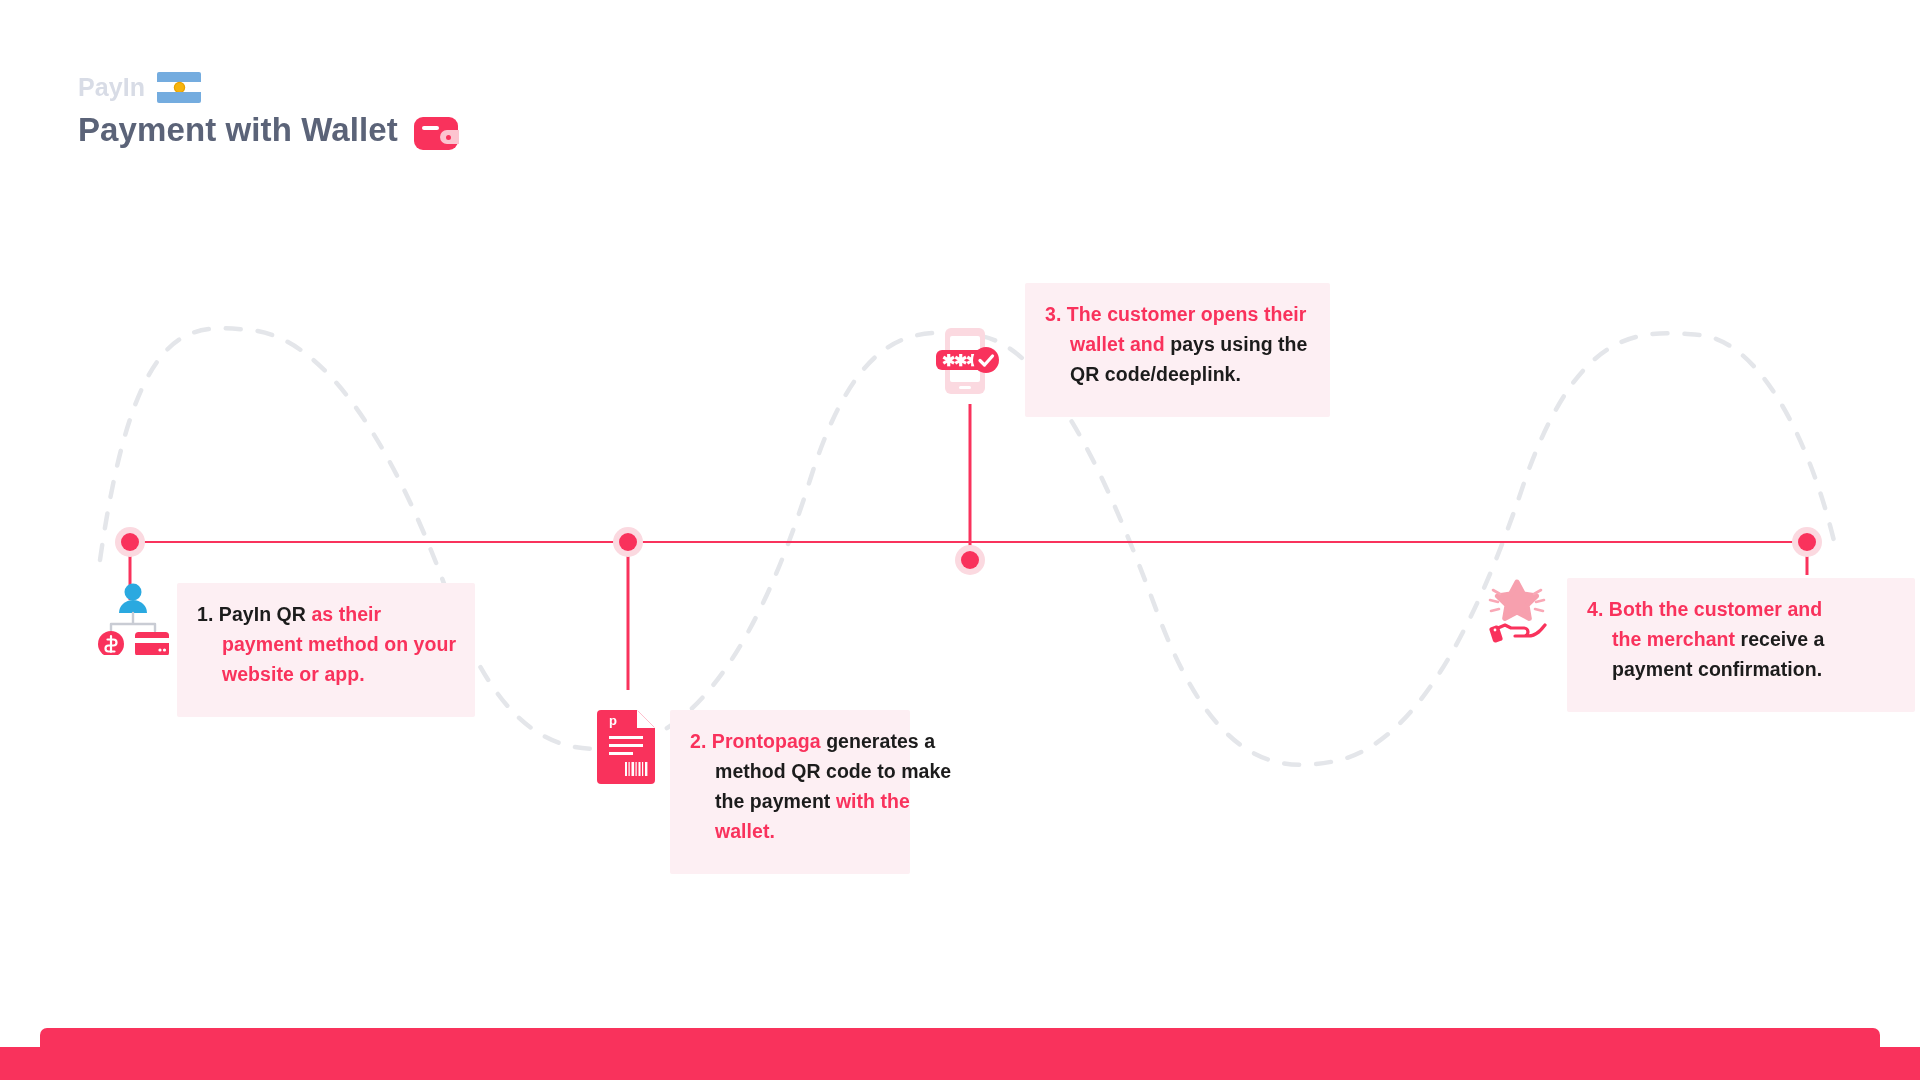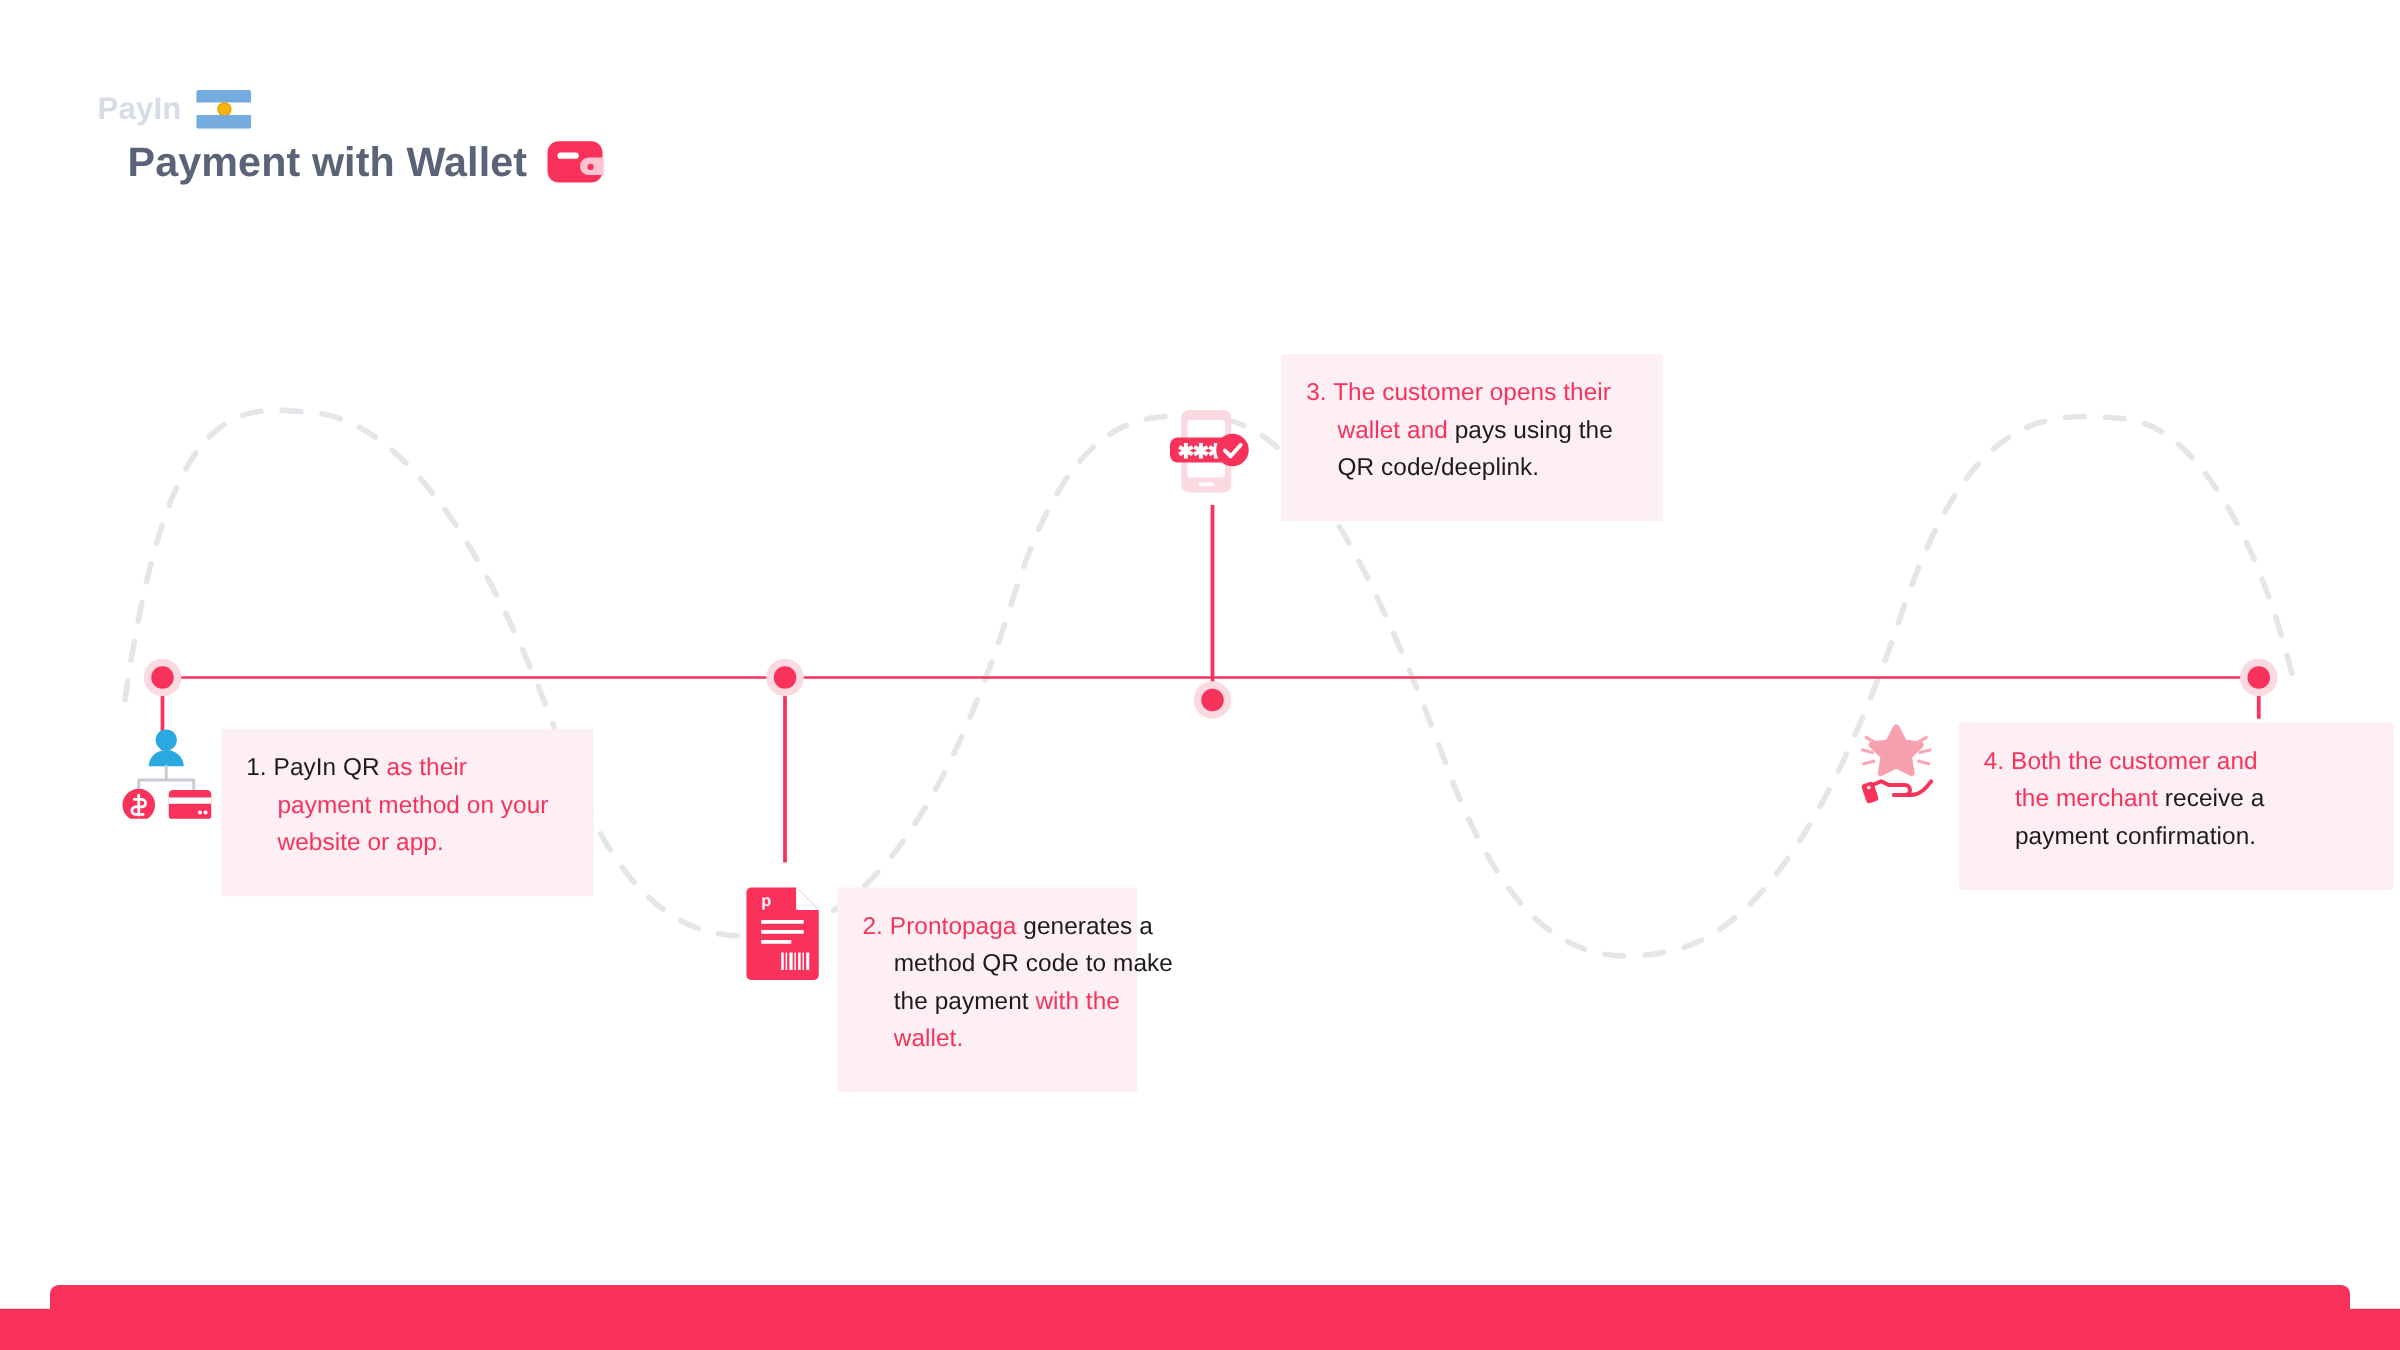--- a/index.html
+++ b/index.html
@@ -58,24 +58,23 @@
     left: 50%; top: 50%;
     width: 9px; height: 9px;
     margin: -4.5px 0 0 -4.5px;
     border-radius: 50%;
     background: #f6b40e;
     box-shadow: 0 0 0 1.2px #e8a200;
   }
 
   .title-row {
     display: flex;
-    align-items: center;
+    align-items: flex-end;
     gap: 16px;
     margin-top: 6px;
-    margin-left: 24px;
   }
   .title {
     font-size: 33px;
     font-weight: 700;
     color: #5b6378;
     letter-spacing: 0.1px;
     line-height: 1.2;
     white-space: nowrap;
   }
   .wallet-badge {
@@ -136,20 +135,21 @@
     background: #f9325c;
   }
 
   
   .card {
     position: absolute;
     background: #fdeff3;
     padding: 16px 22px 28px 20px;
     box-sizing: border-box;
     border-radius: 2px;
+    font-weight: bold;
   }
   .card .line {
     display: block;
     font-size: 19.5px;
     line-height: 30px;
     color: #1c1c1c;
     letter-spacing: 0.05px;
     white-space: nowrap;
   }
   .card .line.indent { padding-left: 25px; }

